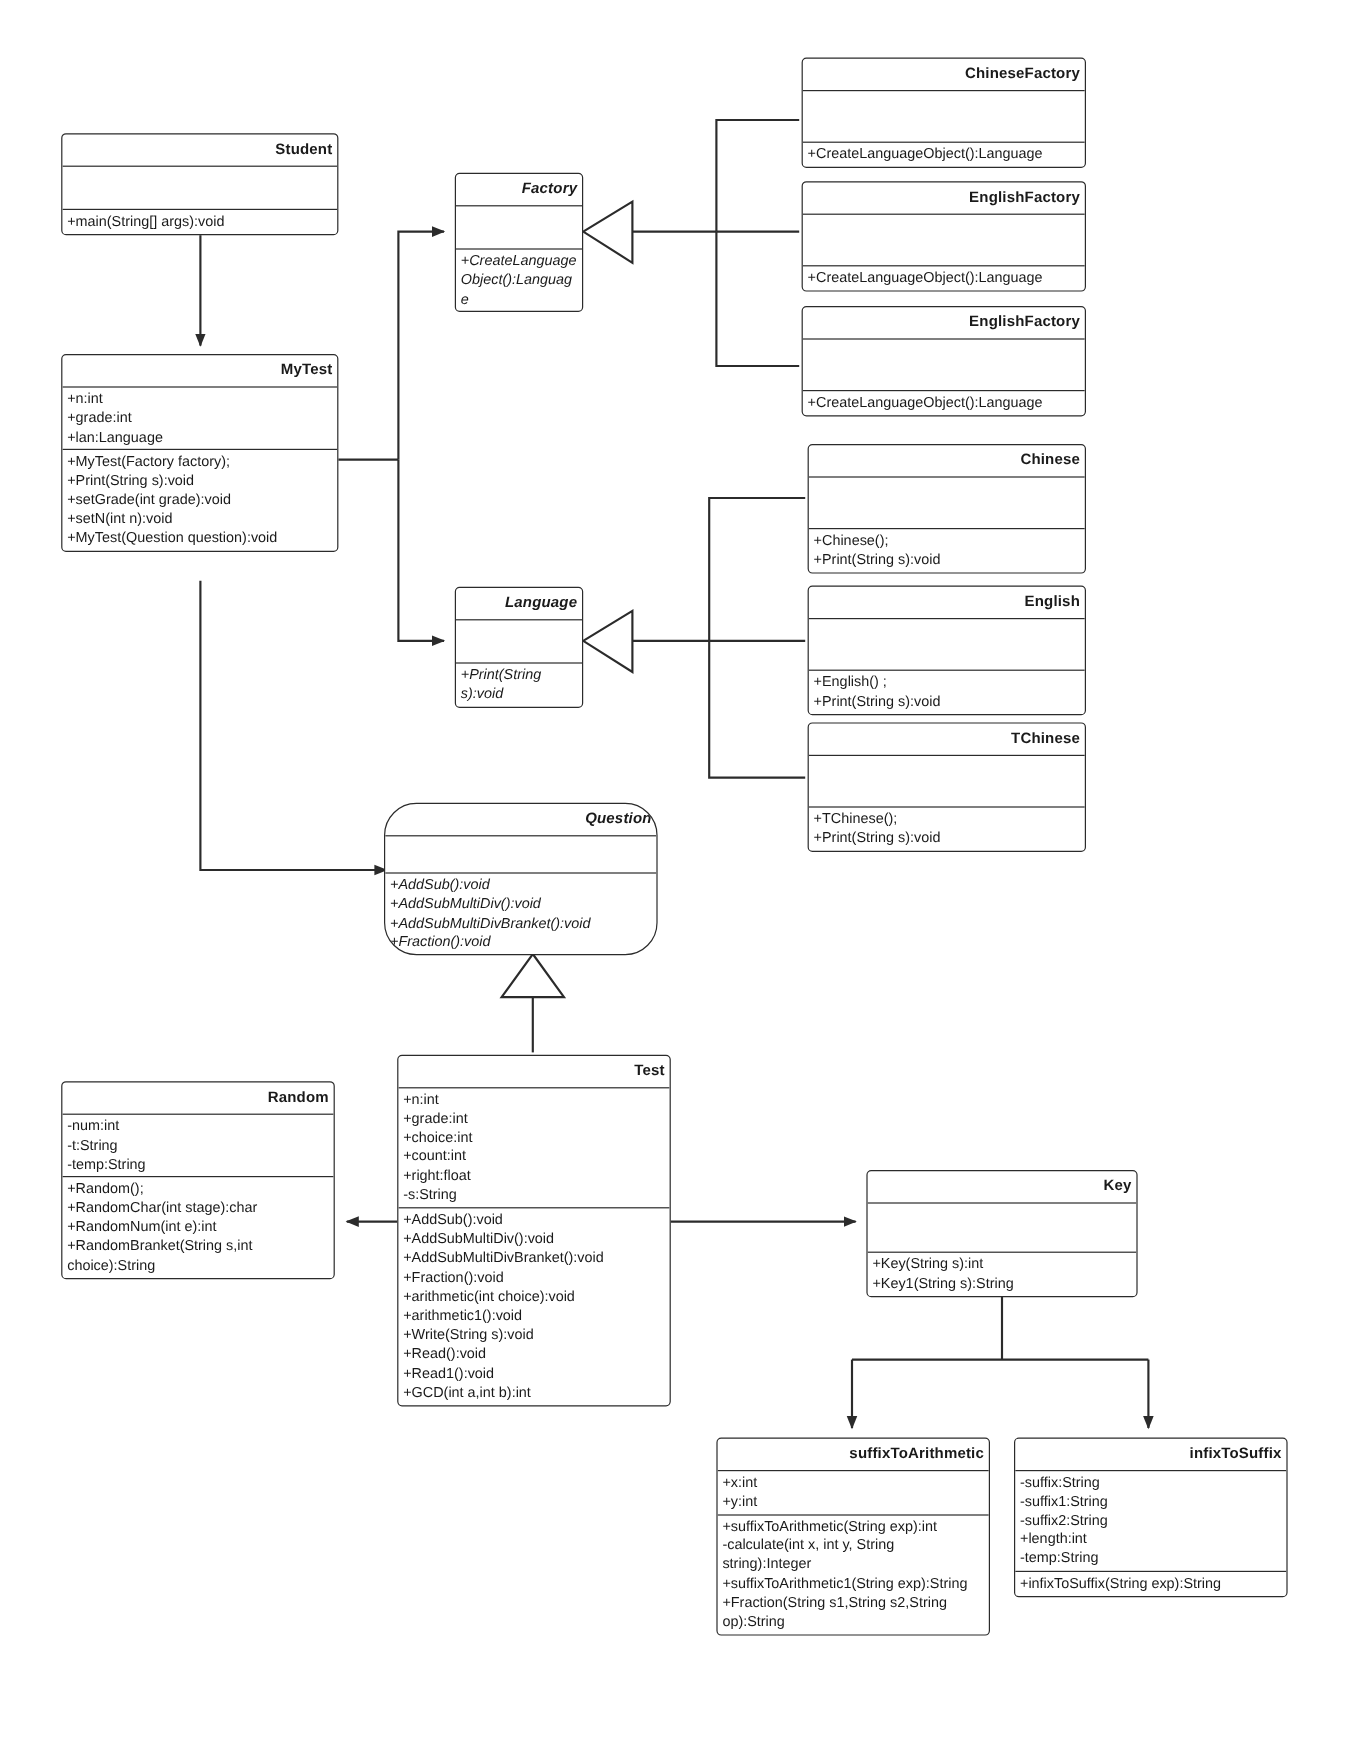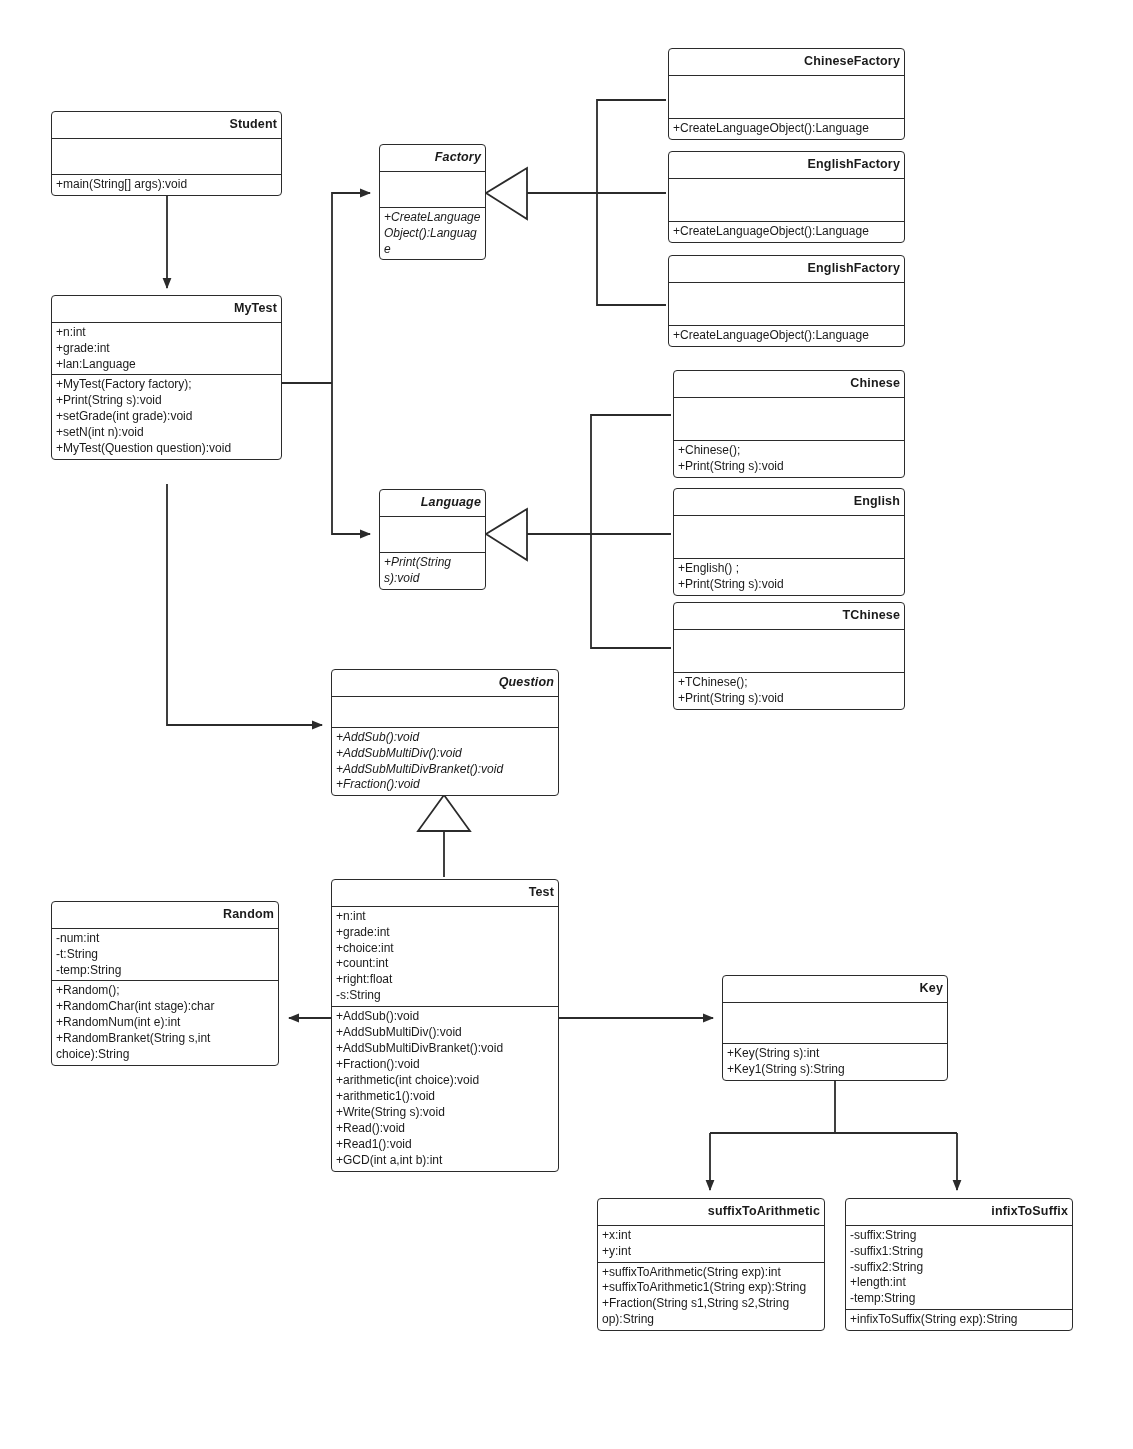--- a/index.html
+++ b/index.html
@@ -89,21 +89,21 @@
   #cls-tchinesefactory { left: 668px; top: 255px; width: 237px; }
   #cls-tchinesefactory .uml-attrs { height: 38px; }
 
   #cls-chinese  { left: 673px; top: 370px; width: 232px; }
   #cls-chinese .uml-attrs { height: 38px; }
   #cls-english  { left: 673px; top: 488px; width: 232px; }
   #cls-english .uml-attrs { height: 38px; }
   #cls-tchinese { left: 673px; top: 602px; width: 232px; }
   #cls-tchinese .uml-attrs { height: 38px; }
 
-  #cls-question { left: 331px; top: 669px;  width: 228px; }
+  #cls-question { left: 320px; top: 669px;  width: 228px; border-radius: 27px; }
   #cls-question .uml-attrs { height: 26px; }
 
   #cls-test     { left: 331px; top: 879px;  width: 228px; }
 
   #cls-random   { left: 51px;  top: 901px;  width: 228px; }
 
   #cls-key      { left: 722px; top: 975px;  width: 226px; }
   #cls-key .uml-attrs { height: 36px; }
 
   #cls-suffixtoarith { left: 597px; top: 1198px; width: 228px; }
@@ -310,20 +310,21 @@
   </div>
 
   <div class="uml-class" id="cls-suffixtoarith">
     <div class="uml-title">suffixToArithmetic</div>
     <div class="uml-attrs">
       <div class="uml-row">+x:int</div>
       <div class="uml-row">+y:int</div>
     </div>
     <div class="uml-ops">
       <div class="uml-row">+suffixToArithmetic(String exp):int</div>
+      <div class="uml-row">-calculate(int x, int y, String string):Integer</div>
       <div class="uml-row">+suffixToArithmetic1(String exp):String</div>
       <div class="uml-row">+Fraction(String s1,String s2,String op):String</div>
     </div>
   </div>
 
   <div class="uml-class" id="cls-infixtosuffix">
     <div class="uml-title">infixToSuffix</div>
     <div class="uml-attrs">
       <div class="uml-row">-suffix:String</div>
       <div class="uml-row">-suffix1:String</div>

